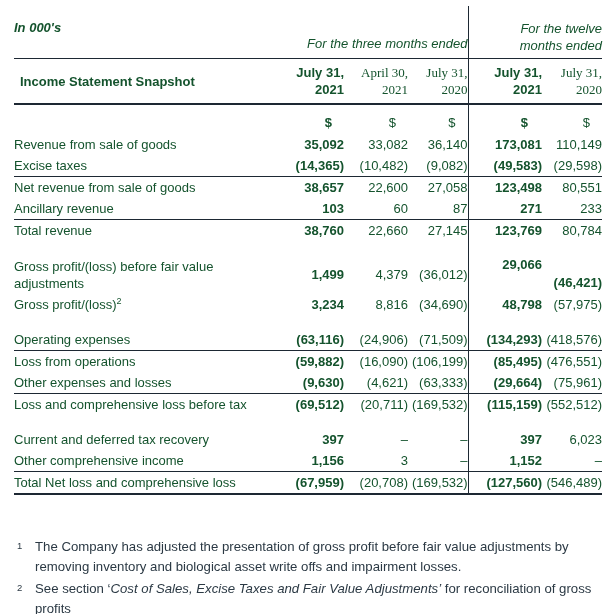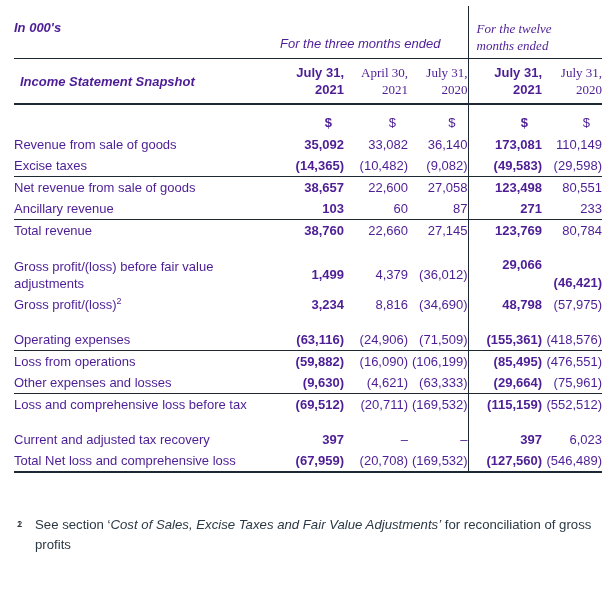--- a/index.html
+++ b/index.html
@@ -4,41 +4,41 @@
 <style>
   html,body{margin:0;padding:0;}
   body{
     width:614px;height:614px;background:#ffffff;
     font-family:"Liberation Sans","DejaVu Sans",sans-serif;
     color:#2b3944;overflow:hidden;
     -webkit-font-smoothing:antialiased;
   }
   .page{padding:6px 12px 0 14px;}
 
-  table{border-collapse:collapse;table-layout:fixed;width:588px;font-size:13px;color:#4c1d95;}
+  table{border-collapse:collapse;table-layout:fixed;width:588px;font-size:13px;color:#14532d;}
   col.w-label{width:262px;}
   col.w-c1{width:68px;}
   col.w-c2{width:64px;}
   col.w-c3{width:60px;}
   col.w-c4{width:74px;}
   col.w-c5{width:60px;}
 
   td{padding:2px 0 2px 4px;vertical-align:middle;line-height:17px;}
   td.label{text-align:left;padding-left:0;}
   td.c1,td.c2,td.c3,td.c4,td.c5{text-align:right;white-space:nowrap;}
   td.c1,td.c4{font-weight:bold;}
   td.c4{border-left:1.2px solid #1d2833;padding-left:6px;}
 
   
   tr.rowA td{border-bottom:1px solid #1d2833;height:38px;vertical-align:bottom;padding-bottom:6px;}
   tr.rowA td.units{font-weight:bold;font-style:italic;vertical-align:middle;padding-bottom:12px;}
-  tr.rowA td.period{font-style:italic;font-weight:normal;}
-  tr.rowA td.twelve{text-align:left;line-height:17px;padding-left:8px;padding-bottom:4px;font-family:Liberation Serif, serif;}
+  tr.rowA td.period{font-style:italic;font-weight:normal;text-align:right;}
+  tr.rowA td.twelve{text-align:right;line-height:17px;padding-left:8px;padding-bottom:4px;}
   tr.rowB td{border-bottom:2px solid #1d2833;height:40px;vertical-align:middle;}
-  tr.rowB td.label{font-weight:bold;font-style:italic;padding-left:6px;}
+  tr.rowB td.label{font-weight:bold;padding-left:6px;}
   tr.rowB td.colhdr{line-height:17px;vertical-align:middle;}
   tr.rowB td.reg{font-weight:normal;font-family:Liberation Serif, serif;}
   tr.rowCur td{height:24px;vertical-align:bottom;padding-bottom:3px;padding-right:12px;}
   tr.rowCur td.c4{padding-right:14px;}
 
   
   tbody td{height:17px;}
   tr.rule td{border-bottom:1.5px solid #1d2833;}
   tr.final td{border-bottom:2px solid #1d2833;}
   tr.spacer td{height:14px;padding:0;}
@@ -161,21 +161,21 @@
           <td class="c2"></td>
           <td class="c3"></td>
           <td class="c4"></td>
           <td class="c5"></td>
         </tr>
         <tr class="rule">
           <td class="label">Operating expenses</td>
           <td class="c1">(63,116)</td>
           <td class="c2">(24,906)</td>
           <td class="c3">(71,509)</td>
-          <td class="c4">(155,361)</td>
+          <td class="c4">(134,293)</td>
           <td class="c5">(418,576)</td>
         </tr>
         <tr>
           <td class="label">Loss from operations</td>
           <td class="c1">(59,882)</td>
           <td class="c2">(16,090)</td>
           <td class="c3">(106,199)</td>
           <td class="c4">(85,495)</td>
           <td class="c5">(476,551)</td>
         </tr>
@@ -197,41 +197,50 @@
         </tr>
         <tr class="spacer">
           <td class="label"></td>
           <td class="c1"></td>
           <td class="c2"></td>
           <td class="c3"></td>
           <td class="c4"></td>
           <td class="c5"></td>
         </tr>
         <tr>
-          <td class="label">Current and adjusted tax recovery</td>
+          <td class="label">Current and deferred tax recovery</td>
           <td class="c1">397</td>
           <td class="c2">–</td>
           <td class="c3">–</td>
           <td class="c4">397</td>
           <td class="c5">6,023</td>
+        </tr>
+        <tr class="rule">
+          <td class="label">Other comprehensive income</td>
+          <td class="c1">1,156</td>
+          <td class="c2">3</td>
+          <td class="c3">–</td>
+          <td class="c4">1,152</td>
+          <td class="c5">–</td>
         </tr>
         <tr class="final">
           <td class="label">Total Net loss and comprehensive loss</td>
           <td class="c1">(67,959)</td>
           <td class="c2">(20,708)</td>
           <td class="c3">(169,532)</td>
           <td class="c4">(127,560)</td>
           <td class="c5">(546,489)</td>
         </tr>
       </tbody>
   </table>
 
   <div class="footnotes">
     <div class="footnote">
       <span class="fn-num">1</span>
+      <span class="fn-text">The Company has adjusted the presentation of gross profit before fair value adjustments by removing inventory and biological asset write offs and impairment losses.</span>
     </div>
     <div class="footnote">
       <span class="fn-num">2</span>
       <span class="fn-text"><span>See section ‘</span><em>Cost of Sales, Excise Taxes and Fair Value Adjustments’</em><span> for reconciliation of gross profits</span></span>
     </div>
   </div>
 
 </div>
 
 </body></html>

